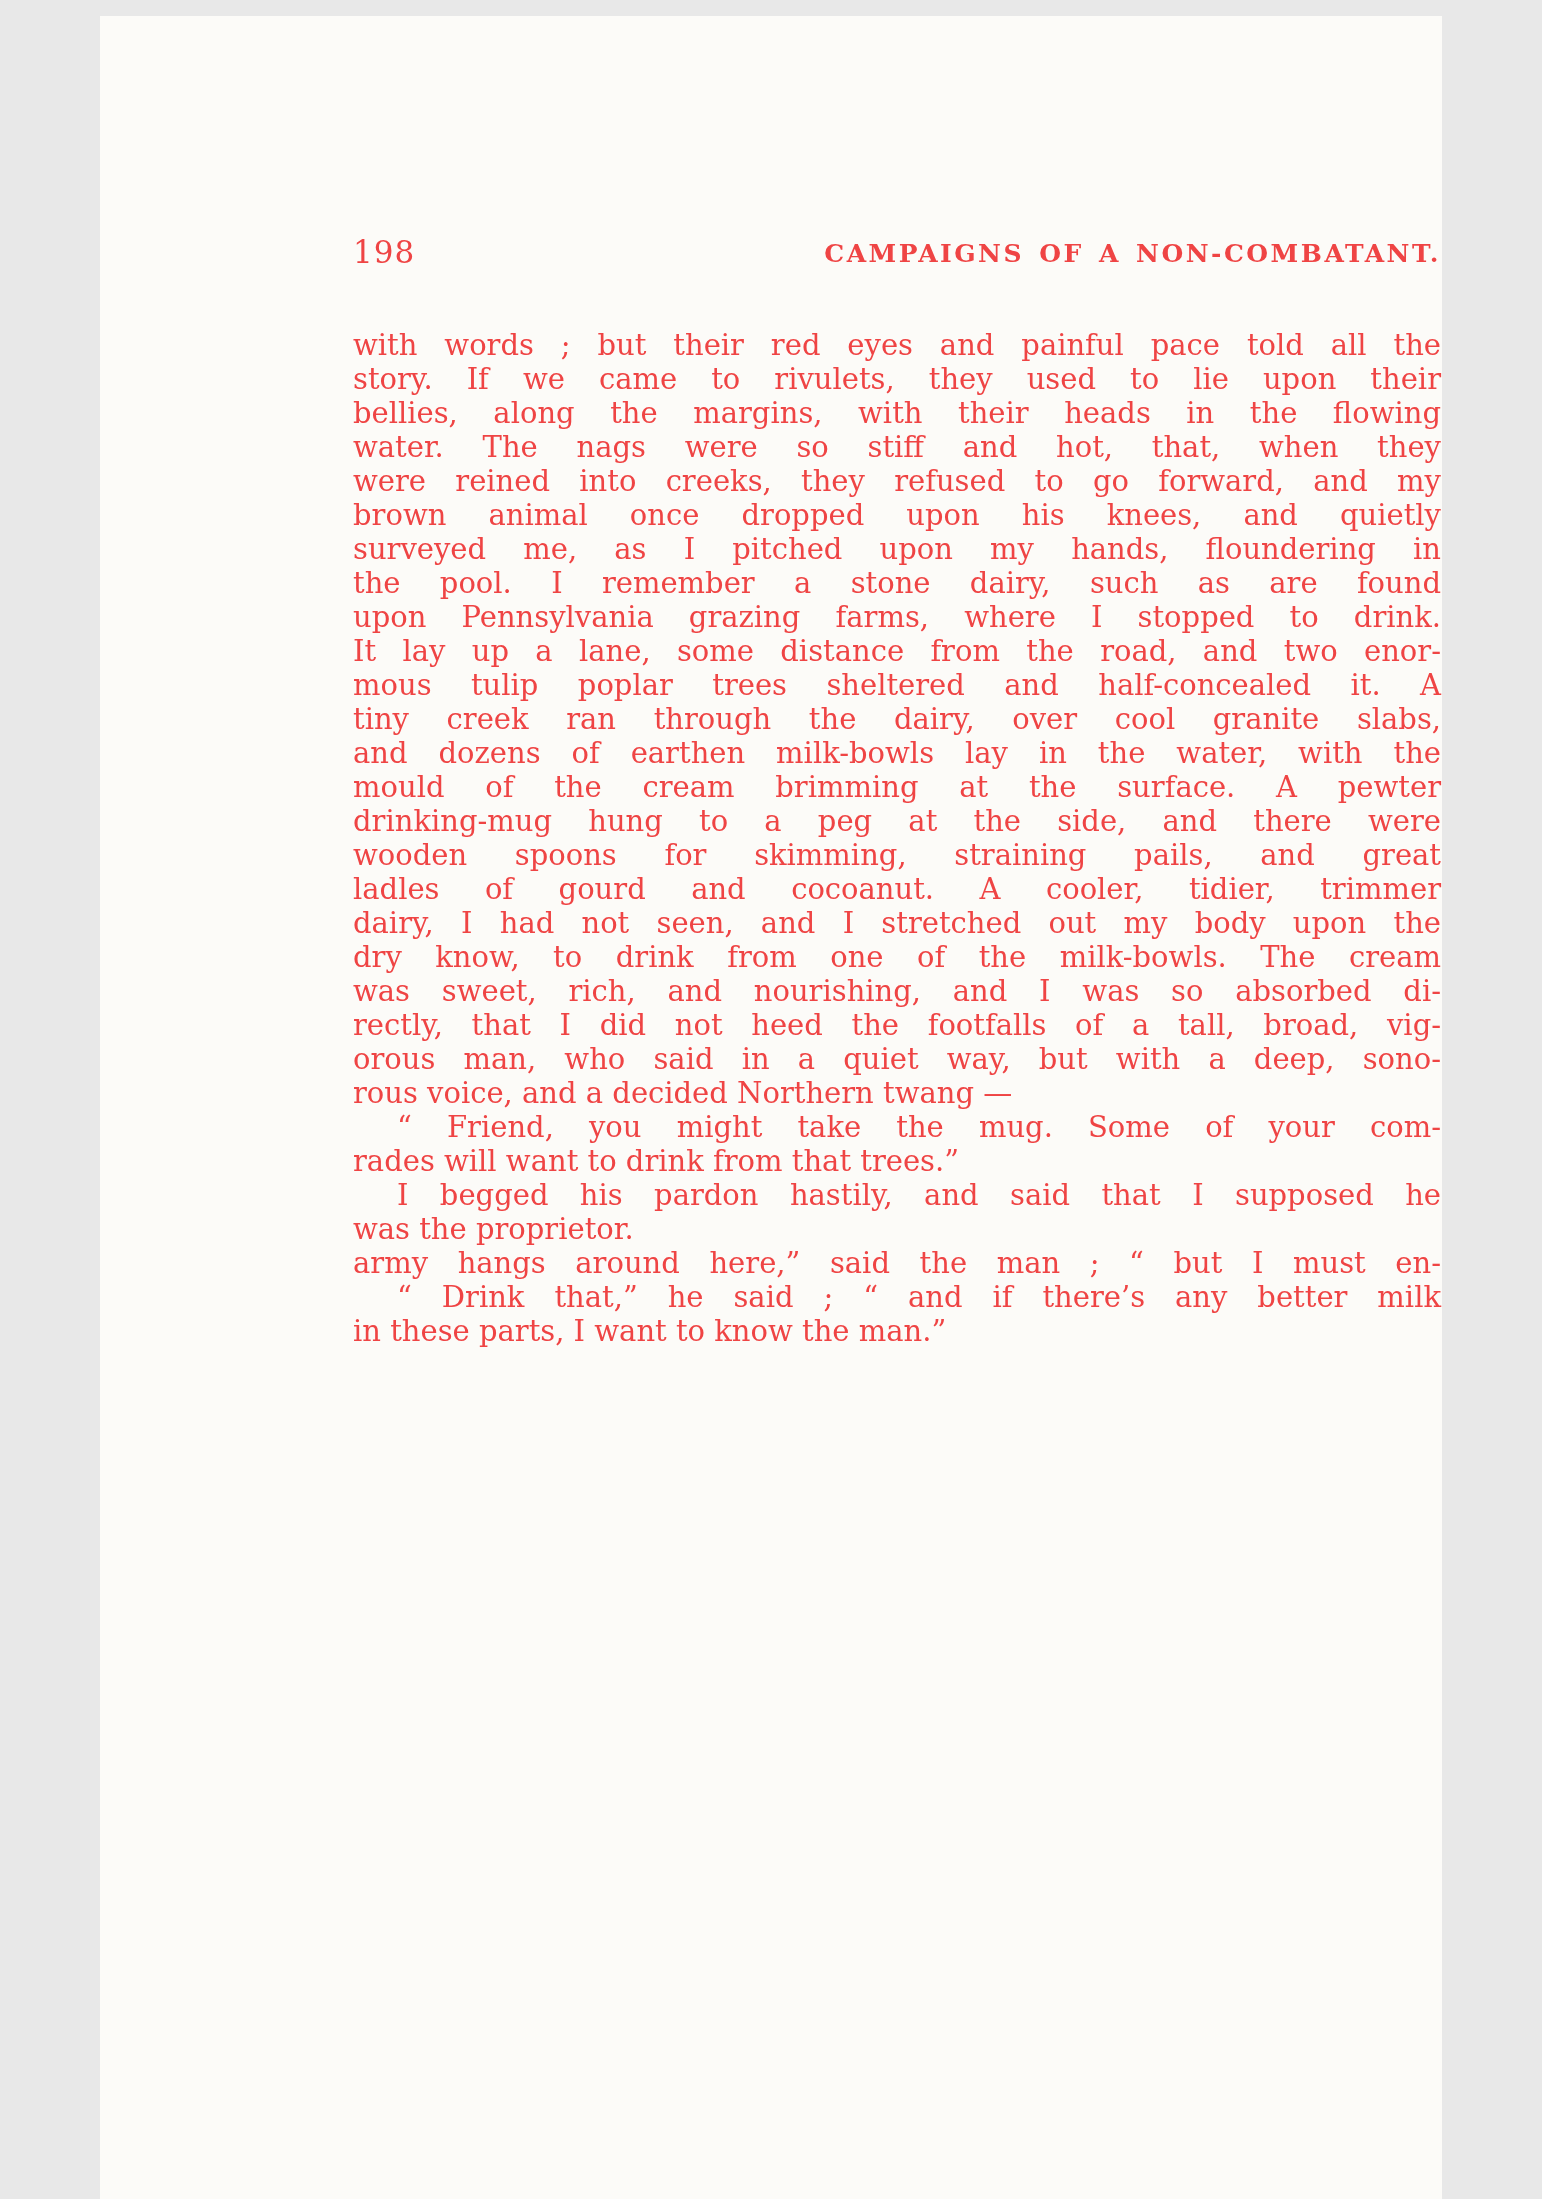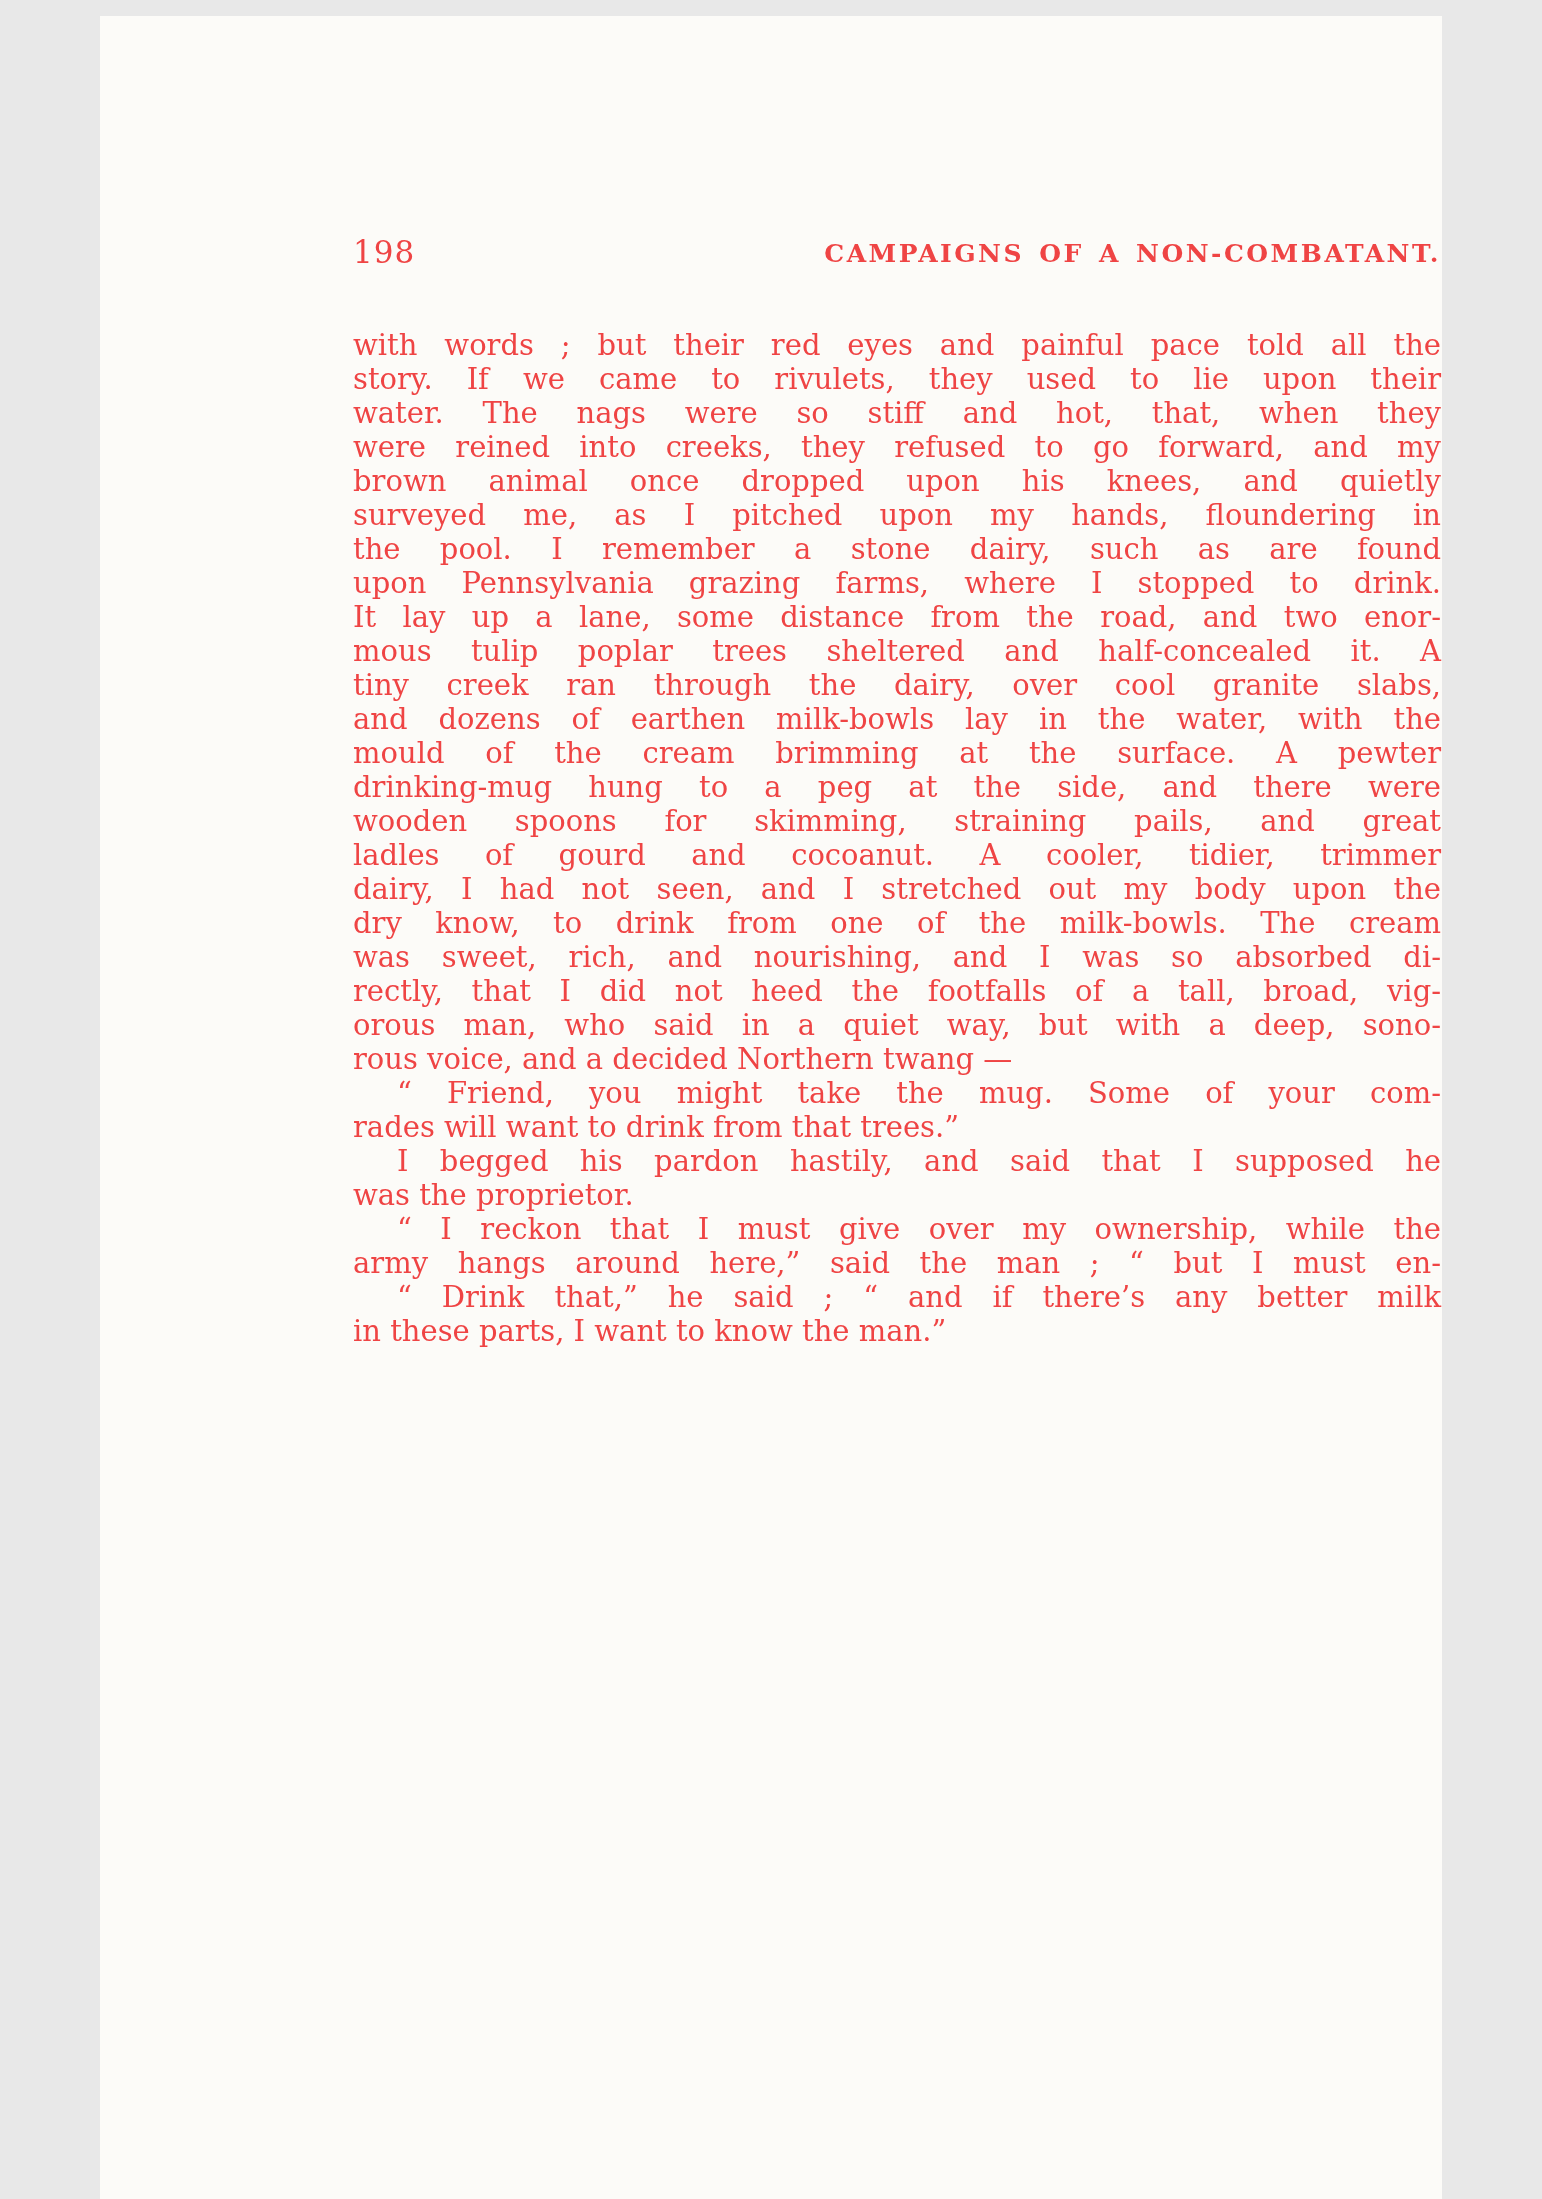--- a/index.html
+++ b/index.html
@@ -72,20 +72,21 @@
 <div class="page">
   <div class="content">
     <div class="running-header">
       <span class="page-number">198</span>
       <span class="running-title">CAMPAIGNS OF A NON-COMBATANT.</span>
     </div>
     <div class="page-body">
         <div class="paragraph">
           <div class="line">with words ; but their red eyes and painful pace told all the</div>
           <div class="line">story.  If we came to rivulets, they used to lie upon their</div>
+          <div class="line">bellies, along the margins, with their heads in the flowing</div>
           <div class="line">water.  The nags were so stiff and hot, that, when they</div>
           <div class="line">were reined into creeks, they refused to go forward, and my</div>
           <div class="line">brown animal once dropped upon his knees, and quietly</div>
           <div class="line">surveyed me, as I pitched upon my hands, floundering in</div>
           <div class="line">the pool.  I remember a stone dairy, such as are found</div>
           <div class="line">upon Pennsylvania grazing farms, where I stopped to drink.</div>
           <div class="line">It lay up a lane, some distance from the road, and two enor-</div>
           <div class="line">mous tulip poplar trees sheltered and half-concealed it.  A</div>
           <div class="line">tiny creek ran through the dairy, over cool granite slabs,</div>
           <div class="line">and dozens of earthen milk-bowls lay in the water, with the</div>
@@ -102,21 +103,20 @@
         </div>
         <div class="paragraph">
           <div class="line indent">“ Friend, you might take the mug.  Some of your com-</div>
           <div class="line last">rades will want to drink from that trees.”</div>
         </div>
         <div class="paragraph">
           <div class="line indent">I begged his pardon hastily, and said that I supposed he</div>
           <div class="line last">was the proprietor.</div>
         </div>
         <div class="paragraph">
-          <div class="line indent">“ I reckon that I must give over my ownership, while the</div>
           <div class="line">army hangs around here,” said the man ;  “ but I must en-</div>
         </div>
         <div class="paragraph">
           <div class="line indent">“ Drink that,” he said ;  “ and if there’s any better milk</div>
           <div class="line last">in these parts, I want to know the man.”</div>
         </div>
       </div>
   </div>
 </div>
 

